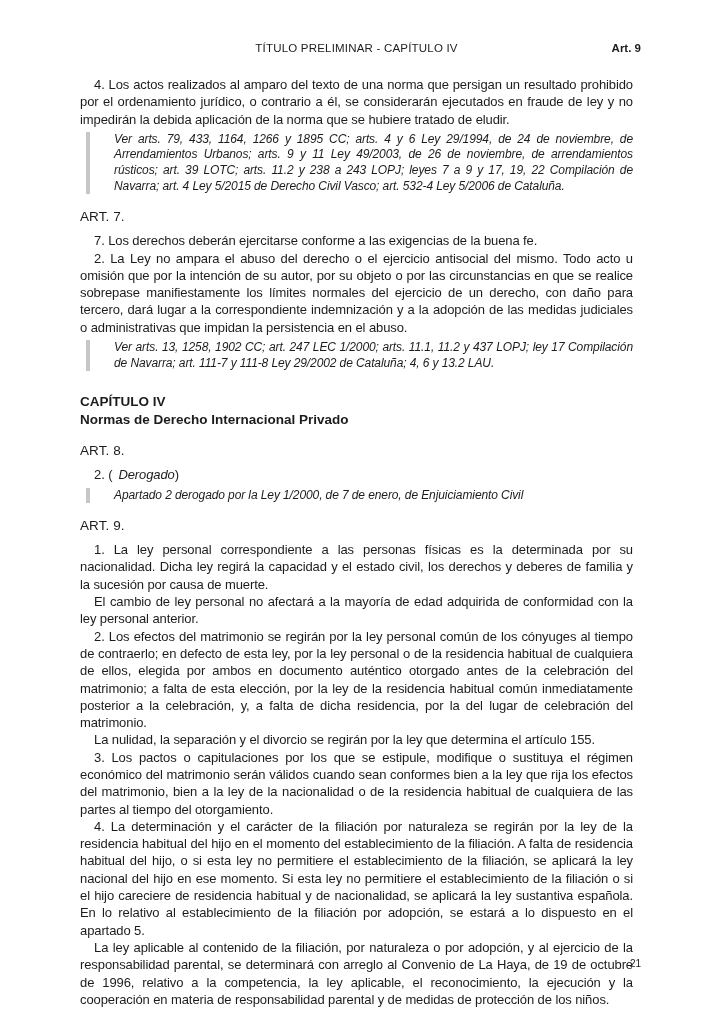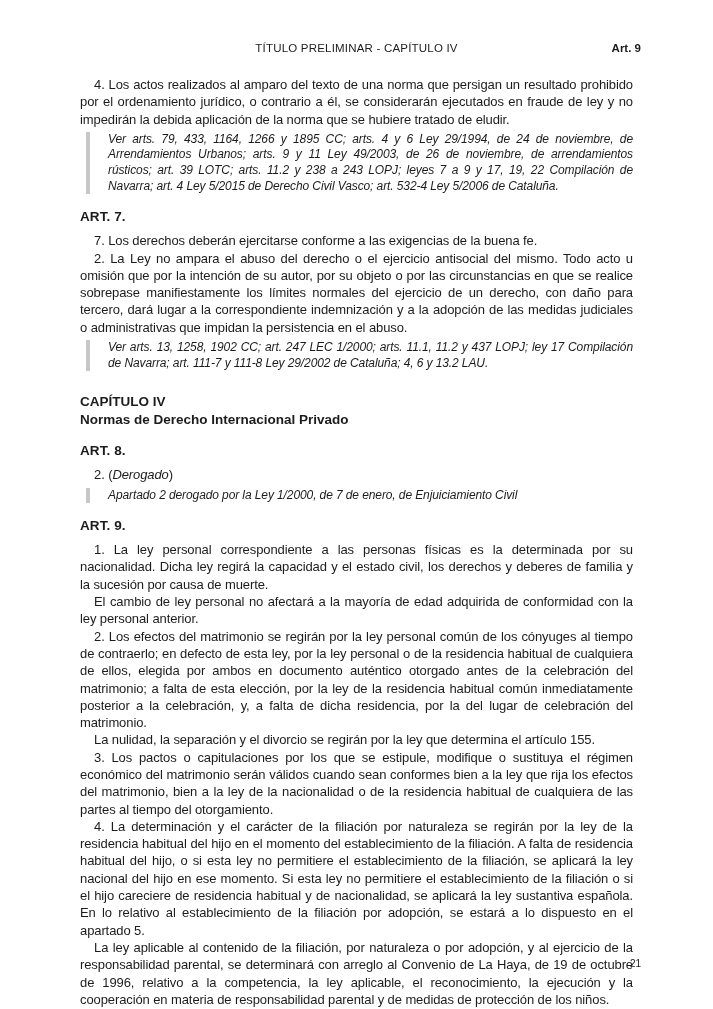--- a/index.html
+++ b/index.html
@@ -46,41 +46,41 @@
     margin: 0;
     font-size: 13px;
     line-height: 17.3px;
     text-align: justify;
     text-indent: 14px;
     letter-spacing: -0.1px;
   }
   .note {
     margin: 4px 0 7px 6px;
     border-left: 4px solid #c7c7c7;
-    padding-left: 18px;
+    padding-left: 24px;
     font-size: 12px;
     line-height: 15.6px;
     font-style: italic;
     text-align: justify;
     letter-spacing: -0.1px;
   }
   .art-heading {
     margin: 15px 0 8px 0;
     font-size: 13.5px;
-    font-weight: 700;
+    font-weight: 400;
     letter-spacing: 0.1px;
   }
   .chapter-block {
     margin: 22px 0 15px 0;
     text-align: left;
     font-size: 13.5px;
     font-weight: 700;
     line-height: 17.5px;
   }
-  .italic { font-style: italic; }
+  .italic { font-style: italic; margin-left: 6px; }
   .page-number {
     position: absolute;
     top: 958px;
     right: 72px;
     font-size: 10px;
   }
 </style>
 </head>
 <body>
 

